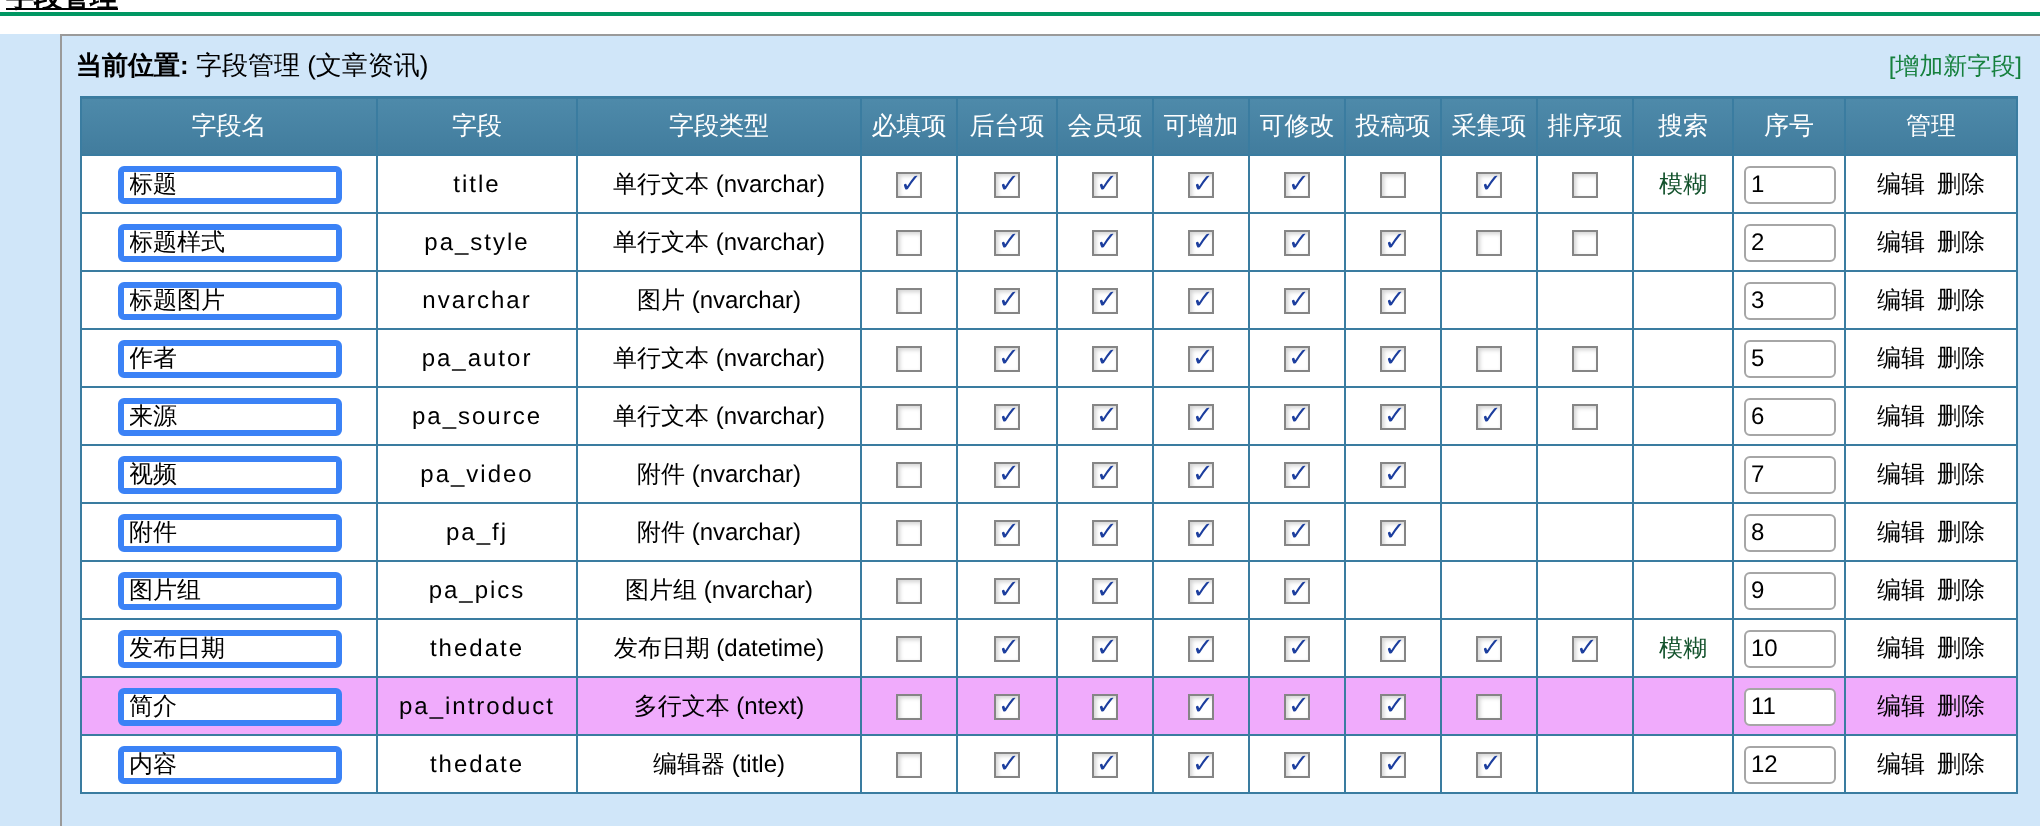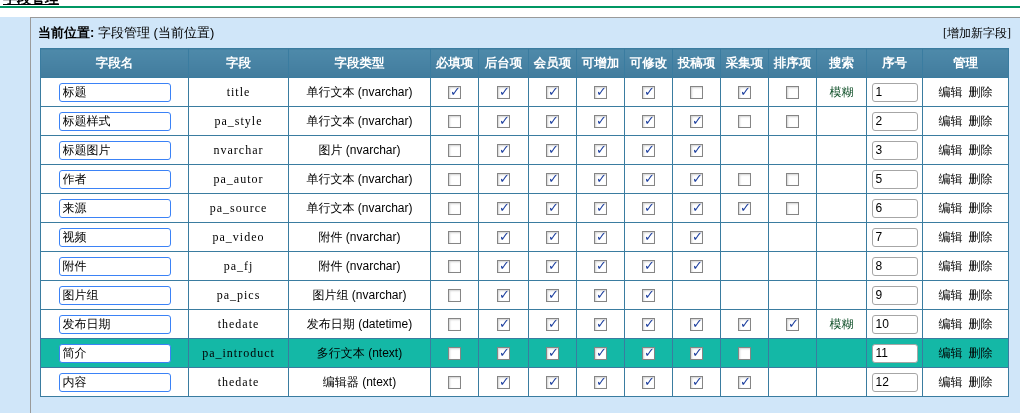--- a/index.html
+++ b/index.html
@@ -31,48 +31,48 @@
     border: 1px solid #9a9a9a;
     background: #d0e6f9;
   }
   .crumb-row {
     height: 30px; width: 985px;
     display: flex; justify-content: space-between; align-items: center;
     padding: 0 5px 0 7px;
   }
   .crumb { font-size: 13px; }
   .crumb b { font-weight: bold; }
-  .add-link { font-size: 12px; color: #000000; text-decoration: none; cursor: pointer; white-space: nowrap; font-family: Liberation Serif, serif; }
+  .add-link { font-size: 12px; color: #15803d; text-decoration: none; cursor: pointer; white-space: nowrap; }
 
   table.fields {
     border-collapse: collapse; table-layout: fixed;
     margin-left: 9px; width: 968px;
     background: #fff; font-size: 12px;
   }
   table.fields th, table.fields td {
     border: 1px solid #3a7ca0;
     text-align: center; padding: 0;
     height: 29px; overflow: hidden; white-space: nowrap;
   }
   table.fields thead th {
     background: linear-gradient(#4e8aaa, #417c9d);
-    color: #ffffff; font-weight: bold; font-size: 12.5px;
+    color: #ffffff; font-weight: normal; font-size: 12.5px;
     height: 29px;
   }
-  tr.hl td { background: #14b8a6; }
+  tr.hl td { background: #f0abfc; }
   td.name-cell { text-align: left; padding-left: 8px; }
   td.order-cell { text-align: left; padding-left: 4px; }
   .code {
-    font-family: Liberation Serif, serif;
+    font-family: Liberation Sans, sans-serif;
     letter-spacing: 1px; font-size: 12px;
   }
   .type-text { font-size: 12px; }
   input.name-input {
     width: 112px; height: 19px;
-    border: 1px solid #3b82f6; border-radius: 3px;
+    border: 3px solid #3b82f6; border-radius: 3px;
     font-size: 12px; padding: 0 3px;
     font-family: inherit; background: #fff; color: #000;
   }
   input.order-input {
     width: 46px; height: 19px;
     border: 1px solid #a6a6a6; border-radius: 3px;
     font-size: 12px; padding: 0 3px;
     font-family: inherit; background: #fff; color: #000;
   }
   .cb {
@@ -93,21 +93,21 @@
 <body>
 
 <div class="page-title">字段管理</div>
 <div class="green-line"></div>
 
 <div class="page-bg">
   <div class="panel">
     <div class="crumb-row">
       <div class="crumb">
         <b>当前位置:</b>
-        <span>字段管理 (当前位置)</span>
+        <span>字段管理 (文章资讯)</span>
       </div>
       <a class="add-link">[增加新字段]</a>
     </div>
 
     <table class="fields">
       <colgroup>
         <col style="width:148px">
           <col style="width:100px">
           <col style="width:142px">
         <col style="width:48px">
@@ -297,21 +297,21 @@
             <td><span class="cb checked"></span></td>
             <td><span class="cb"></span></td>
             <td></td>
             <td></td>
             <td class="order-cell"><input class="order-input" type="text" value="11" style=""></td>
             <td><a class="manage-link">编辑</a><a class="manage-link">删除</a></td>
           </tr>
           <tr>
             <td class="name-cell"><input class="name-input" type="text" value="内容" style=""></td>
             <td class="code">thedate</td>
-            <td class="type-text">编辑器 (ntext)</td>
+            <td class="type-text">编辑器 (title)</td>
             <td><span class="cb"></span></td>
             <td><span class="cb checked"></span></td>
             <td><span class="cb checked"></span></td>
             <td><span class="cb checked"></span></td>
             <td><span class="cb checked"></span></td>
             <td><span class="cb checked"></span></td>
             <td><span class="cb checked"></span></td>
             <td></td>
             <td></td>
             <td class="order-cell"><input class="order-input" type="text" value="12" style=""></td>

